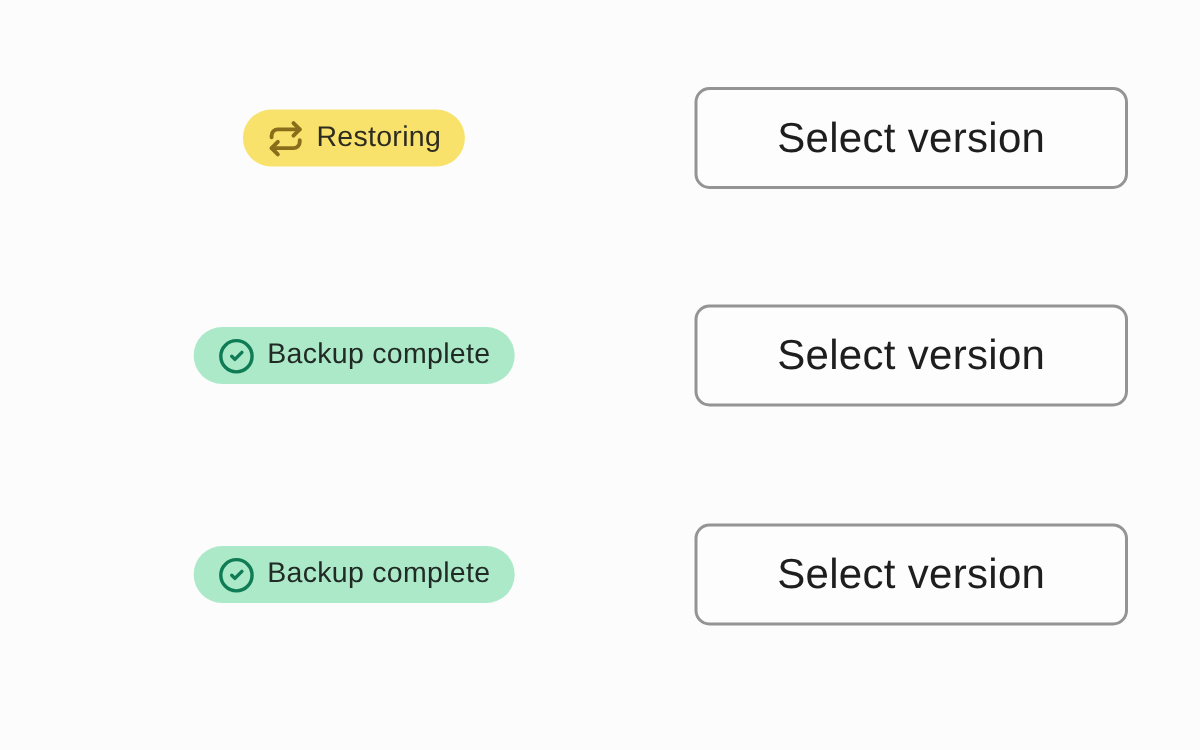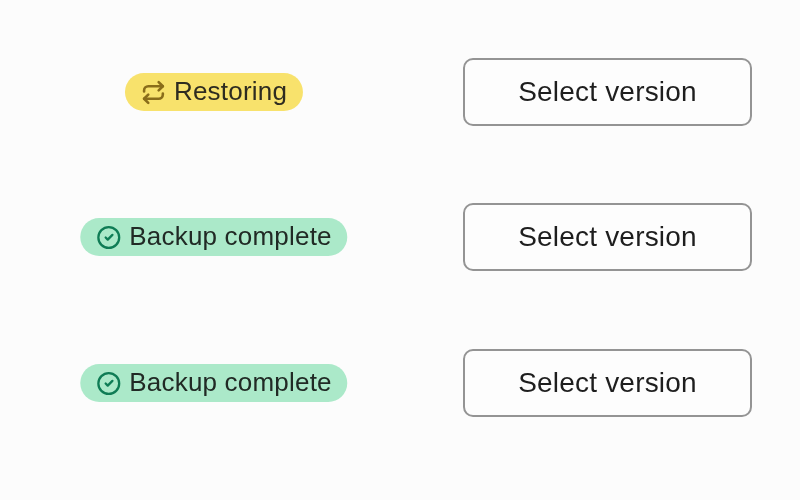--- a/index.html
+++ b/index.html
@@ -18,30 +18,30 @@
     left: 0;
     right: 0;
     height: 68px;
   }
   .row-0 { top: 58px; }
   .row-1 { top: 203px; }
   .row-2 { top: 349px; }
 
   .status-badge {
     position: absolute;
-    left: 214px;
+    left: 236px;
     top: 50%;
     transform: translate(-50%, -50%);
     display: inline-flex;
     align-items: center;
     gap: 8px;
     height: 38px;
     padding: 0 16px;
     border-radius: 999px;
-    font-size: 26px;
+    font-size: 19px;
     font-weight: 500;
     letter-spacing: 0.2px;
     white-space: nowrap;
   }
   .badge-icon {
     display: inline-flex;
     flex: 0 0 auto;
     width: 25px;
     height: 25px;
   }

